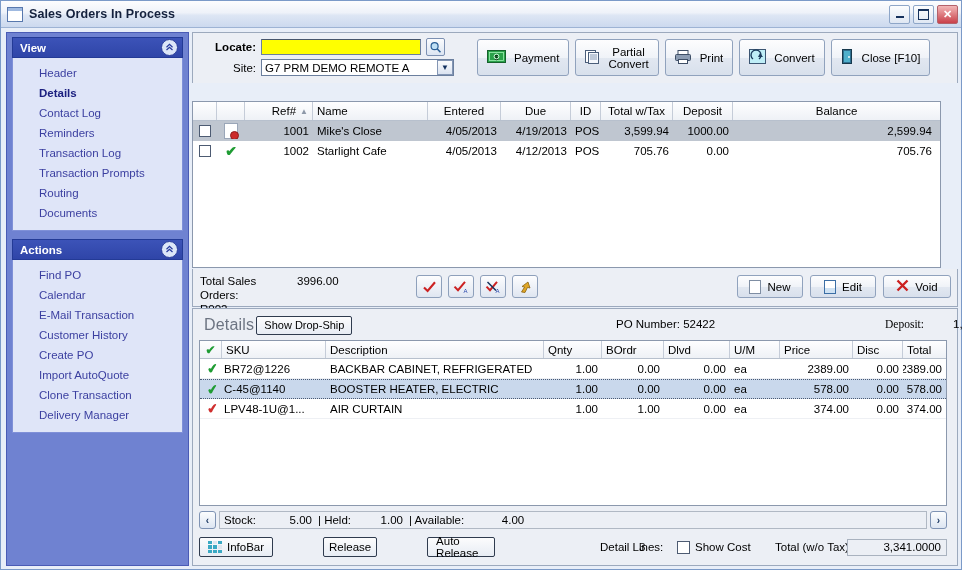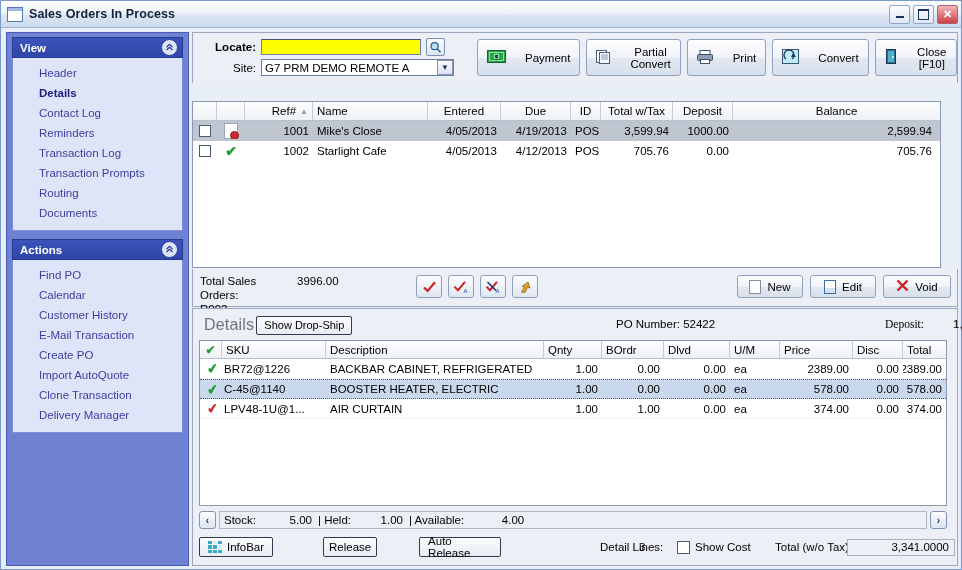--- a/index.html
+++ b/index.html
@@ -54,21 +54,21 @@
     background:linear-gradient(to bottom,#fbfcfe,#dce5f2);display:flex;align-items:center;justify-content:center;}
   #site-row{position:absolute;left:5px;top:26px;display:flex;align-items:center;}
   #site-row .lb{width:58px;text-align:right;margin-right:5px;}
   #site-select{width:193px;height:17px;box-sizing:border-box;border:1px solid #6b7f9e;background:#fff;
     display:flex;align-items:center;padding-left:3px;font-size:11.5px;}
   #site-select .caret{margin-left:auto;width:16px;height:15px;background:linear-gradient(to bottom,#fafbfd,#dbe3f0);
     border:1px solid #8496b4;box-sizing:border-box;display:flex;align-items:center;justify-content:center;font-size:8px;color:#12305e;}
 
   .tbtn{height:37px;box-sizing:border-box;border:1px solid #90a2bd;border-radius:3px;
     background:linear-gradient(to bottom,#fdfdfe 0%,#f0f3f8 50%,#e2e8f1 51%,#d8e0ec 100%);
-    display:flex;align-items:center;justify-content:center;gap:19px;padding:0 9px;cursor:pointer;}
+    display:flex;align-items:center;justify-content:center;gap:8px;padding:0 9px;cursor:pointer;}
   .tbtn .tlbl{font-size:11.5px;text-align:center;line-height:12px;color:#000;}
   #toolbtns{position:absolute;left:284px;top:6px;display:flex;gap:6px;}
 
   
   #tabs{position:absolute;left:0;top:52px;width:766px;height:18px;display:flex;align-items:flex-end;
     font-size:11.5px;}
   .tab{height:16px;box-sizing:border-box;padding:0 7px;border:1px solid #9aa7bb;border-bottom:none;
     background:linear-gradient(to bottom,#fafbfd,#e6eaf1);display:flex;align-items:center;margin-right:-1px;color:#000;cursor:pointer;}
   .tab.sel{height:18px;font-weight:bold;background:#fff;border-color:#8b98ad;z-index:3;}
 
@@ -143,21 +143,21 @@
   .fbtn{height:20px;box-sizing:border-box;border:1px solid #2f3b4e;border-radius:2px;padding:0 8px;
     background:linear-gradient(to bottom,#fcfcfd,#e7ecf4);display:flex;align-items:center;gap:5px;font-size:11.5px;cursor:pointer;}
   #infobar-icon{width:14px;height:12px;display:grid;grid-template-columns:repeat(3,1fr);grid-template-rows:repeat(3,1fr);gap:1px;}
   #infobar-icon i{display:block;background:#3aa9c4;}
   #infobar-icon i:nth-child(2),#infobar-icon i:nth-child(6){background:#dfe6ef;}
   #dlines{position:absolute;left:360px;font-size:11.5px;margin-left:41px;}
   #dlinesv{position:absolute;left:440px;font-size:11.5px;}
   #showcost{position:absolute;left:478px;display:flex;align-items:center;gap:5px;font-size:11.5px;cursor:pointer;}
   #showcost .cb{width:11px;height:11px;border:1px solid #4d5b72;background:#fff;}
   #twot{position:absolute;left:576px;font-size:11.5px;}
-  #twotv{position:absolute;left:648px;width:108px;height:17px;box-sizing:border-box;border:1px solid #a9b2bf;
+  #twotv{position:absolute;left:648px;width:100px;height:17px;box-sizing:border-box;border:1px solid #a9b2bf;
     background:#eceff5;display:flex;align-items:center;justify-content:flex-end;padding-right:5px;font-size:11.5px;}
 </style>
 </head>
 <body>
 
 <div id="window">
 
   <div id="titlebar">
     <span class="ticon"></span>
     <span id="title-text">Sales Orders In Process</span>
@@ -204,22 +204,22 @@
           <span class="chev">
             <svg width="9" height="9" viewBox="0 0 9 9">
                 <path d="M1.5 4.2 L4.5 1.4 L7.5 4.2" stroke="#26399c" stroke-width="1.2" fill="none"></path>
                 <path d="M1.5 7 L4.5 4.2 L7.5 7" stroke="#26399c" stroke-width="1.2" fill="none"></path>
               </svg>
           </span>
         </div>
         <div class="panel-body">
           <div class="panel-item">Find PO</div>
           <div class="panel-item">Calendar</div>
+          <div class="panel-item">E-Mail Transaction</div>
           <div class="panel-item">Customer History</div>
-          <div class="panel-item">E-Mail Transaction</div>
           <div class="panel-item">Create PO</div>
           <div class="panel-item">Import AutoQuote</div>
           <div class="panel-item">Clone Transaction</div>
           <div class="panel-item">Delivery Manager</div>
         </div>
       </div>
     </div>
 
     <div id="main">
 
@@ -508,21 +508,21 @@
                 <i></i>
                 <i></i>
                 <i></i>
                 <i></i>
                 <i></i>
                 <i></i>
               </span>
             <span>InfoBar</span>
           </span>
           <span class="fbtn" style="margin-left:8px;justify-content:center;width:54px">Release</span>
-          <span class="fbtn" style="justify-content:center;width:82px">Auto Release</span>
+          <span class="fbtn" style="margin-left:8px;justify-content:center;width:68px">Auto Release</span>
 
           <span id="dlines">Detail Lines:</span>
           <span id="dlinesv">3</span>
 
           <span id="showcost">
             <span class="cb"></span>
             <span>Show Cost</span>
           </span>
 
           <span id="twot">Total (w/o Tax):</span>

